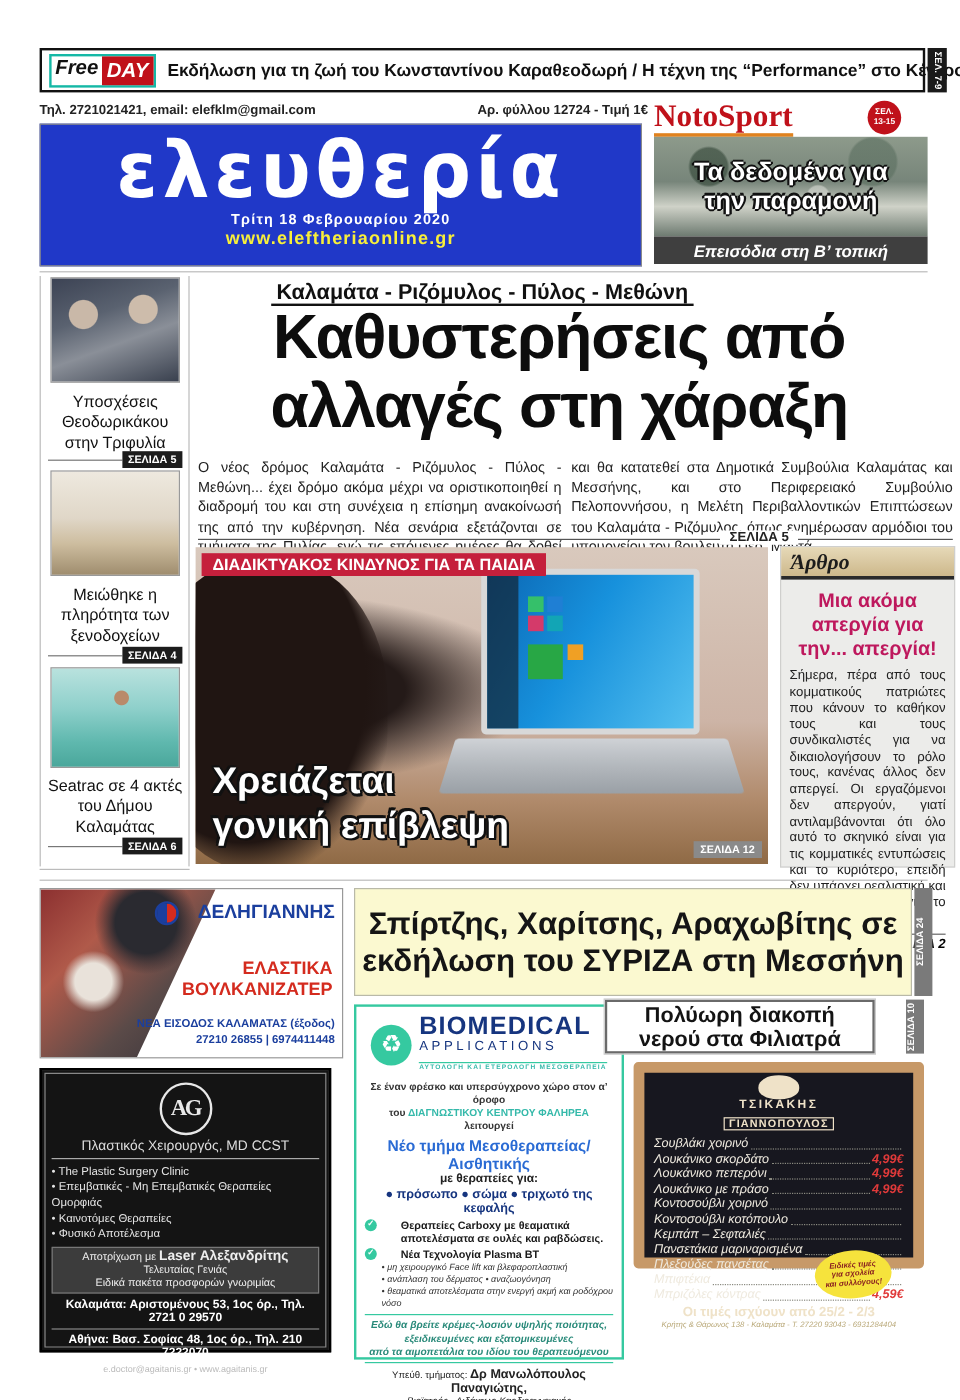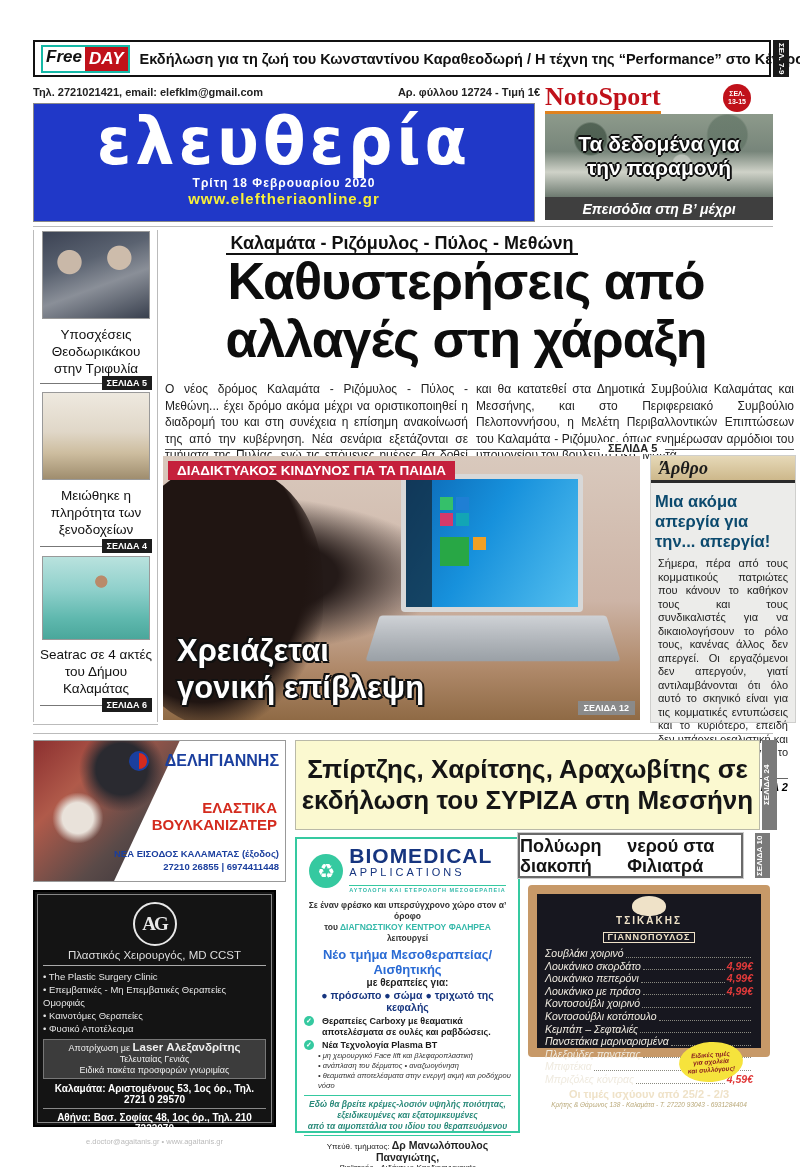--- a/index.html
+++ b/index.html
@@ -77,21 +77,21 @@
   .start-strip{position:absolute;left:0;top:0;width:26px;height:100%;background:rgba(20,30,40,.65);}
   .laptop-base{position:absolute;left:210px;top:152px;width:240px;height:58px;background:linear-gradient(180deg,#cfd2d6,#9aa0a6);transform:perspective(300px) rotateX(38deg);border-radius:4px;}
   .feature-badge{position:absolute;left:5px;top:5px;background:#c5203c;color:#fff;font-weight:bold;font-size:13.5px;padding:2px 9px;}
   .feature-cap{position:absolute;left:14px;bottom:14px;color:#fff;font-weight:bold;font-size:31px;line-height:37px;
       text-shadow:-2px 0 0 #111,2px 0 0 #111,0 -2px 0 #111,0 2px 0 #111,2px 2px 0 #111,-2px -2px 0 #111;}
   .feature-page{position:absolute;right:5px;bottom:5px;background:#8a8a8a;color:#fff;font-size:9px;font-weight:bold;padding:2px 6px;}
 
   
   .arthro{left:650px;top:455px;width:146px;height:268px;background:#ececea;border:1px solid #cfcfcd;box-sizing:border-box;}
   .arthro-head{height:24px;background:linear-gradient(180deg,#e6d9b8,#cdb88b);border-bottom:3px solid #2a2a2a;display:flex;align-items:center;padding-left:8px;font-family:"Liberation Serif",serif;font-style:italic;font-weight:bold;font-size:18px;color:#1c1c1c;}
-  .arthro-title{font-weight:bold;font-size:16.5px;line-height:20px;color:#0c4a6e;margin:8px 4px 6px;}
+  .arthro-title{text-align:center;font-weight:bold;font-size:16.5px;line-height:20px;color:#be185d;margin:8px 4px 6px;}
   .arthro-body{font-size:11px;line-height:13.5px;color:#222;text-align:justify;margin:0 7px;}
   .arthro-page{text-align:right;font-size:11px;font-weight:bold;font-style:italic;border-top:1px solid #666;margin:5px 7px 0;padding-top:2px;}
 
   
   .delig{left:33px;top:740px;width:253px;height:142px;border:1px solid #999;box-sizing:border-box;background:#fff;overflow:hidden;}
   .delig-photo{position:absolute;left:0;top:0;width:58%;height:100%;
       background:radial-gradient(circle at 60% 20%, #2a2a30 0 18%, transparent 30%),
       radial-gradient(circle at 30% 55%, #e9e2da 0 12%, transparent 20%),
       linear-gradient(135deg,#8c3030 0%,#b05a4a 30%,#5a4a48 65%,#333038 100%);
       clip-path:polygon(0 0,100% 0,55% 100%,0 100%);}
@@ -113,29 +113,29 @@
   .biom-logo-row{display:flex;align-items:center;gap:6px;justify-content:center;}
   .biom-circle{width:34px;height:34px;border-radius:50%;background:#35c9a0;color:#fff;font-size:20px;display:flex;align-items:center;justify-content:center;flex:0 0 34px;}
   .biom-title{color:#16357f;font-weight:bold;font-size:21px;letter-spacing:1px;line-height:21px;text-align:left;}
   .biom-sub{color:#16357f;font-size:11px;letter-spacing:3px;text-align:left;}
   .biom-tag{color:#35b9aa;font-size:5.5px;font-weight:bold;letter-spacing:1px;border-top:1px solid #35c9a0;display:inline-block;padding-top:1px;text-align:left;}
   .biom-intro{font-size:8.5px;color:#333;font-weight:bold;line-height:11px;margin-top:4px;}
   .biom-intro .hl{color:#35b9aa;}
   .biom-dept{color:#2a6bd4;font-weight:bold;font-size:13px;margin-top:3px;}
   .biom-for{font-weight:bold;font-size:10px;color:#222;}
   .biom-bullets{font-weight:bold;font-size:10.5px;color:#16357f;margin-top:1px;}
-  .biom-check{display:flex;gap:8px;text-align:left;font-size:9px;font-weight:bold;color:#1a1a1a;margin-top:3px;line-height:10.5px;}
+  .biom-check{display:flex;gap:20px;text-align:left;font-size:9px;font-weight:bold;color:#1a1a1a;margin-top:3px;line-height:10.5px;}
   .ck{width:10px;height:10px;border-radius:50%;background:#35c9a0;color:#fff;font-size:7px;display:flex;align-items:center;justify-content:center;flex:0 0 10px;}
   .biom-subitem{text-align:left;font-size:7.5px;color:#333;line-height:10px;margin-left:14px;font-style:italic;}
   .biom-note{border-top:1px solid #35c9a0;border-bottom:1px solid #35c9a0;margin-top:4px;padding:3px 0;font-size:8.5px;font-style:italic;font-weight:bold;color:#2a8a7a;line-height:11px;}
   .biom-resp{margin-top:3px;font-size:8px;color:#222;}
   .biom-resp b{font-size:10.5px;}
 
   
-  .water{left:518px;top:833px;width:225px;height:45px;background:#fff;border:2px solid #6a6a6a;outline:1px solid #ccc;display:flex;align-items:center;justify-content:center;box-sizing:border-box;}
+  .water{left:504px;top:833px;width:225px;height:45px;background:#fff;border:2px solid #6a6a6a;outline:1px solid #ccc;display:flex;flex-direction:column;align-items:center;justify-content:center;box-sizing:border-box;}
   .water div{font-weight:bold;font-size:18px;line-height:20px;color:#131313;}
 
   
   .board{left:528px;top:885px;width:242px;height:172px;background:#17171f;border:9px solid #c79968;border-radius:4px;box-sizing:border-box;padding:2px 8px;}
   .board-logo{ text-align:center;color:#efe2c8;}
   .board-sheep{width:34px;height:20px;margin:0 auto;background:#efe2c8;border-radius:50% 50% 45% 45%;position:relative;}
   .board-brand1{font-size:10px;letter-spacing:2px;font-weight:bold;line-height:10px;}
   .board-brand2{font-size:9px;letter-spacing:1px;font-weight:bold;line-height:9px;border:1px solid #efe2c8;display:inline-block;padding:0 3px;}
   .menu{margin-top:3px;}
   .mi{display:flex;align-items:flex-end;color:#efeadf;font-size:10.5px;font-style:italic;line-height:12.6px;}
@@ -183,21 +183,21 @@
 
   <div class="abs noto-title">NotoSport</div>
   <div class="abs noto-badge">
     <span>ΣΕΛ.</span>
     <span>13-15</span>
   </div>
   <div class="abs noto-photo">
     <div class="noto-cap">Τα δεδομένα για</div>
     <div class="noto-cap">την παραμονή</div>
   </div>
-  <div class="abs noto-bar">Επεισόδια στη Β’ μέχρι</div>
+  <div class="abs noto-bar">Επεισόδια στη Β’ τοπική</div>
 
   <div class="abs hrule" style="left:33px;top:226px;width:740px;"></div>
 
   <div class="abs vline" style="left:33px;top:230px;height:492px;"></div>
   <div class="abs vline" style="left:157px;top:230px;height:492px;"></div>
   <div class="abs hrule" style="left:33px;top:724px;width:125px;"></div>
 
   <div class="abs kicker"><span>Καλαμάτα - Ριζόμυλος - Πύλος - Μεθώνη</span></div>
   <div class="abs headline">
     <div>Καθυστερήσεις από</div>

